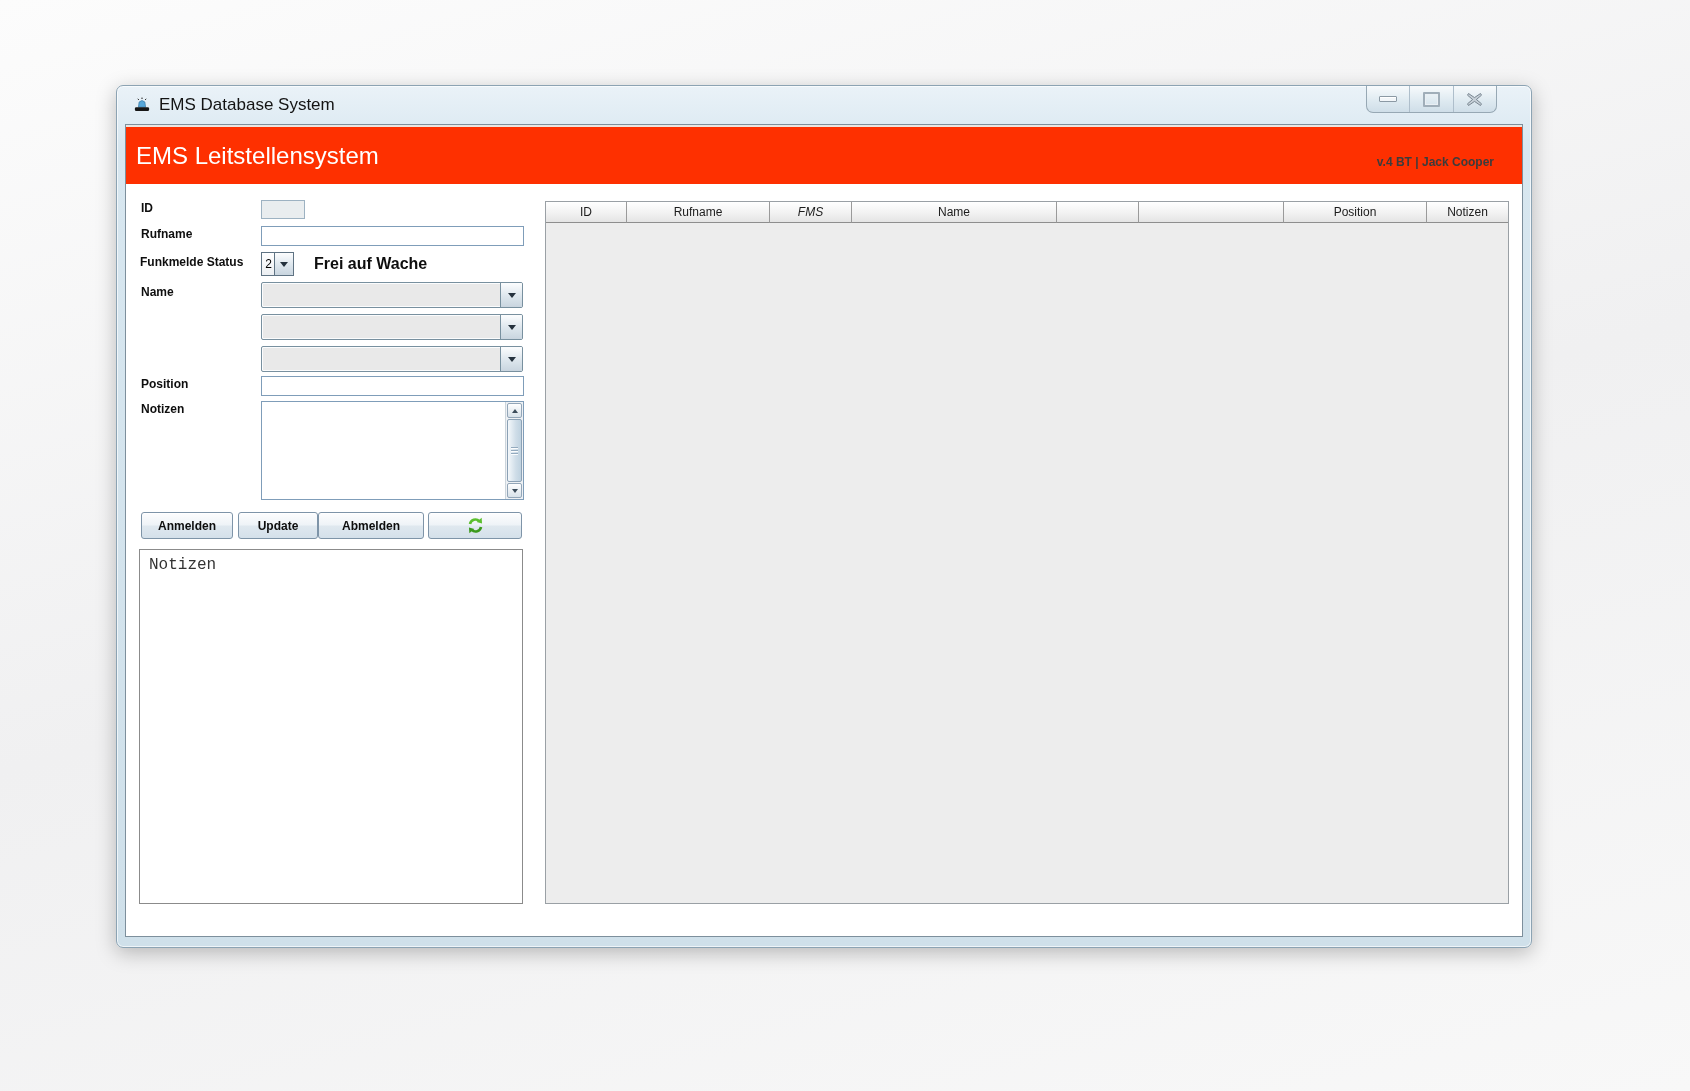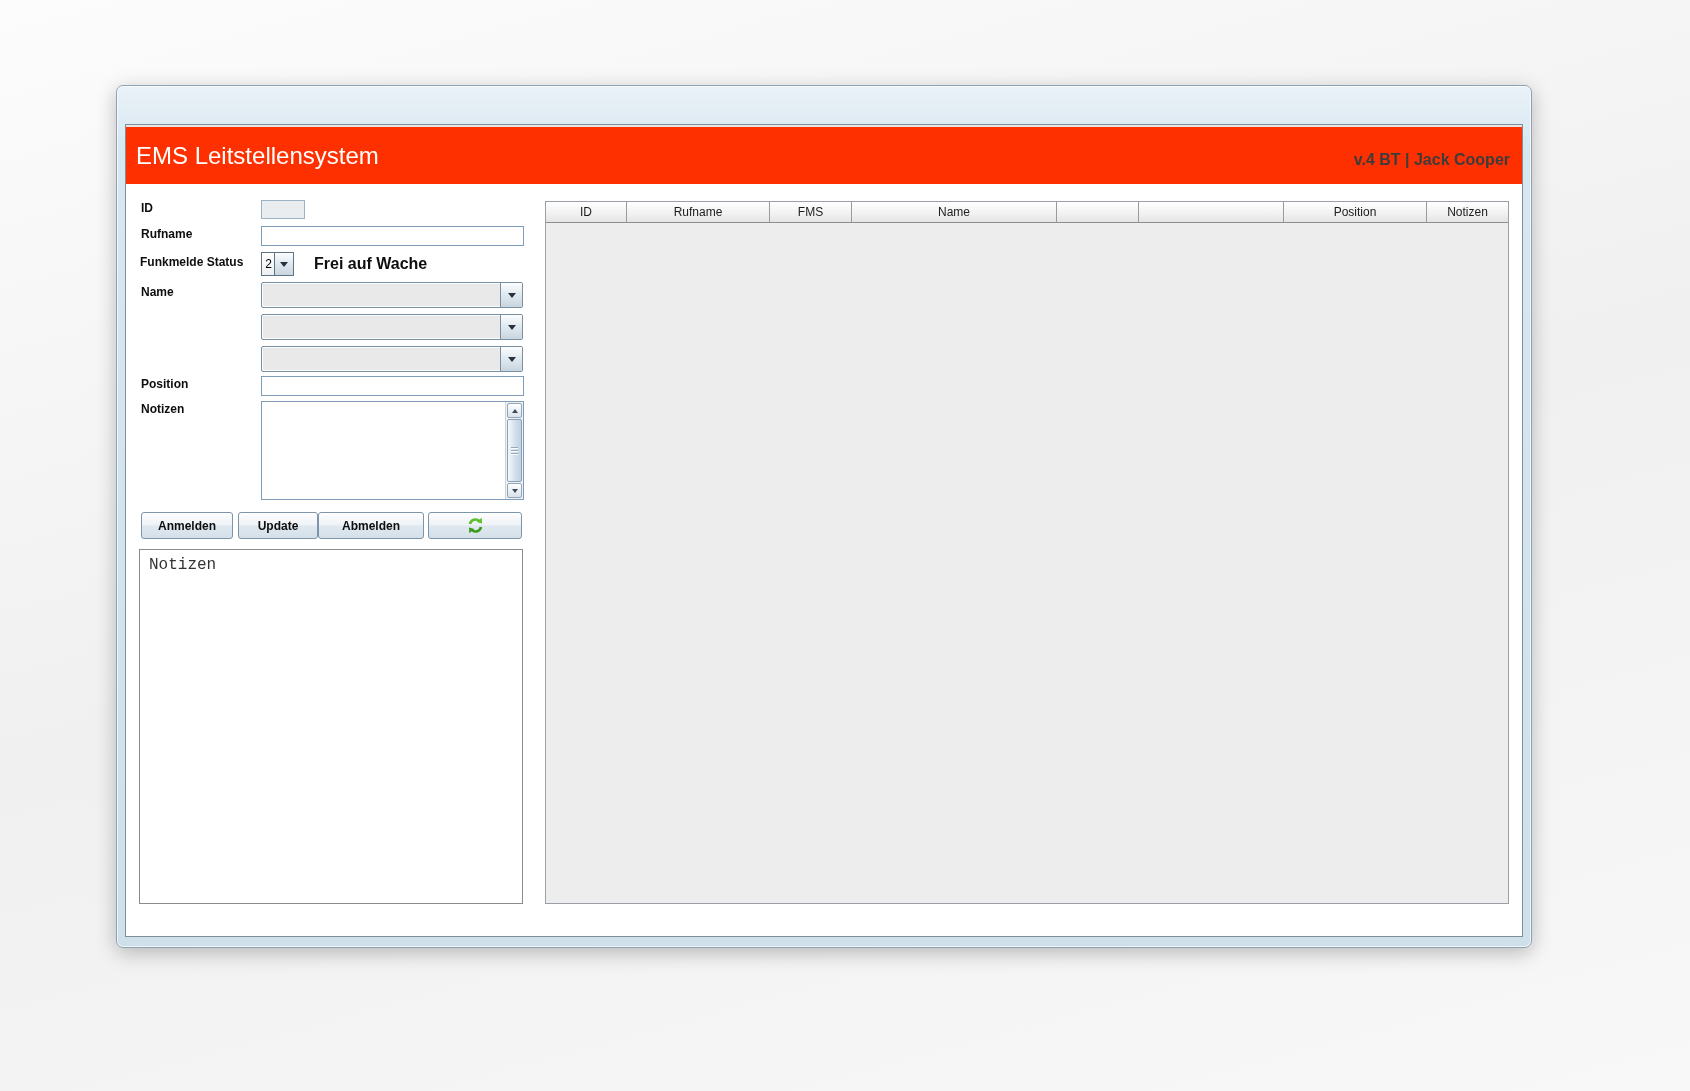--- a/index.html
+++ b/index.html
@@ -37,21 +37,21 @@
     position:absolute; left:8px; right:8px; top:38px; bottom:10px;
     box-sizing:border-box; background:#fff; border:1px solid #7d8f9c;
   }
 
   
   .menubar { height:21px; background:#fe3000; display:flex; align-items:center; padding-left:3px; }
   .menu-item { color:#fff; font-weight:bold; font-size:11px; padding:0 6px; white-space:nowrap; }
   .menu-sep { height:2px; background:#e9e5e1; }
   .app-header { height:57px; background:#fe3000; position:relative; }
   .app-title { position:absolute; left:10px; top:50%; transform:translateY(-50%); color:#fff; font-size:24px; white-space:nowrap; }
-  .app-version { position:absolute; right:12px; bottom:15px; color:#3c3c3c; font-weight:bold; font-size:16px; white-space:nowrap; }
+  .app-version { position:absolute; right:28px; bottom:15px; color:#3c3c3c; font-weight:bold; font-size:12px; white-space:nowrap; }
 
   .main { position:relative; height:733px; background:#fff; }
 
   
   .lbl { position:absolute; font-size:12px; font-weight:bold; color:#0e0e0e; white-space:nowrap; }
   .field {
     position:absolute; box-sizing:border-box; border:1px solid #7f9db9; background:#fff;
     font-family:"Liberation Sans",sans-serif; font-size:12px; padding:1px 3px; outline:none;
   }
   .field.disabled { background:#e9edef; border-color:#9db2c2; }
@@ -98,30 +98,54 @@
     color:#333; padding:6px 9px; }
 
   
   .table { position:absolute; left:419px; top:17px; width:964px; height:703px; box-sizing:border-box;
     border:1px solid #9aa0a5; background:#ededed; overflow:hidden; }
   .thead { display:flex; height:21px; }
   .th { box-sizing:border-box; height:21px;
     background:linear-gradient(180deg,#ffffff 0%,#f3f3f3 50%,#e4e4e4 100%);
     border-right:1px solid #9a9a9a; border-bottom:1px solid #8e8e8e;
     font-size:12px; color:#1c1c1c; display:flex; align-items:center; justify-content:center; white-space:nowrap; }
-  .th:nth-child(1){width:81px;} .th:nth-child(2){width:143px;} .th:nth-child(3){width:82px;}
+  .th:nth-child(1){width:81px;} .th:nth-child(2){width:143px;} .th:nth-child(3){width:82px;font-style:italic;}
   .th:nth-child(4){width:205px;} .th:nth-child(5){width:82px;} .th:nth-child(6){width:145px;}
   .th:nth-child(7){width:143px;} .th:nth-child(8){flex:1; border-right:0;}
   .tbody { height:681px; background:#ededed; }
 </style>
 </head>
 <body>
 
 <div class="window">
 
+  <div class="titlebar">
+    <span class="app-icon">
+      <svg width="16" height="17" viewBox="0 0 16 17">
+        <path d="M8 1.6 V3" stroke="#141414" stroke-width="1"></path>
+        <path d="M3.8 2.8 L4.8 3.9 M12.2 2.8 L11.2 3.9" stroke="#141414" stroke-width="1"></path>
+        <path d="M4.4 11.2 L5.1 6 Q8 3 10.9 6 L11.6 11.2 Z" fill="#57a7d9" stroke="#2d6f9e" stroke-width="0.6"></path>
+        <rect x="0.9" y="11.2" width="14.2" height="3.8" rx="1.3" fill="#161616"></rect>
+      </svg>
+    </span>
+    <span class="window-title">EMS Database System</span>
+    <div class="win-controls">
+      <div class="win-btn">
+          <div class="glyph-min"></div>
+        </div>
+      <div class="win-btn">
+          <div class="glyph-max"></div>
+        </div>
+      <div class="win-btn">
+        <svg width="15" height="13" viewBox="0 0 15 13">
+          <path d="M1.5 0.5 L7.5 4.6 L13.5 0.5 L14.5 2.2 L9.4 6.5 L14.5 10.8 L13.5 12.5 L7.5 8.4 L1.5 12.5 L0.5 10.8 L5.6 6.5 L0.5 2.2 Z" fill="#c7d0d8" stroke="#6f7d88" stroke-width="0.9"></path>
+        </svg>
+      </div>
+    </div>
+  </div>
 
   <div class="content">
 
     <div class="menu-sep"></div>
 
     <div class="app-header">
       <div class="app-title">EMS Leitstellensystem</div>
       <div class="app-version">v.4 BT | Jack Cooper</div>
     </div>
 

